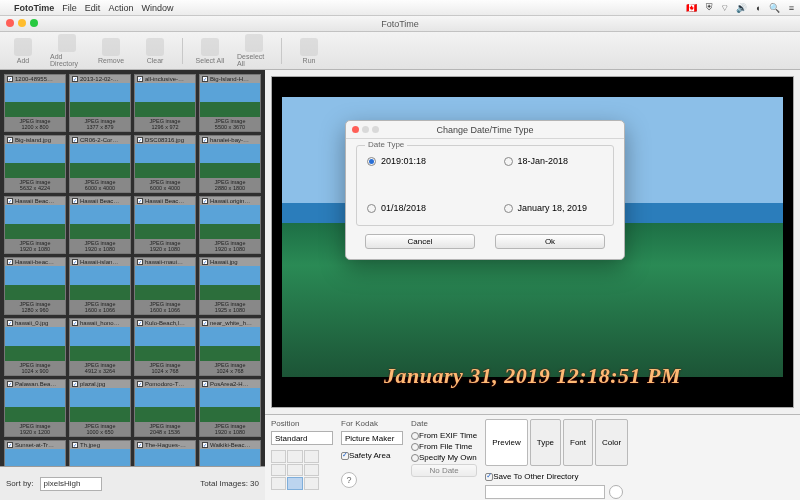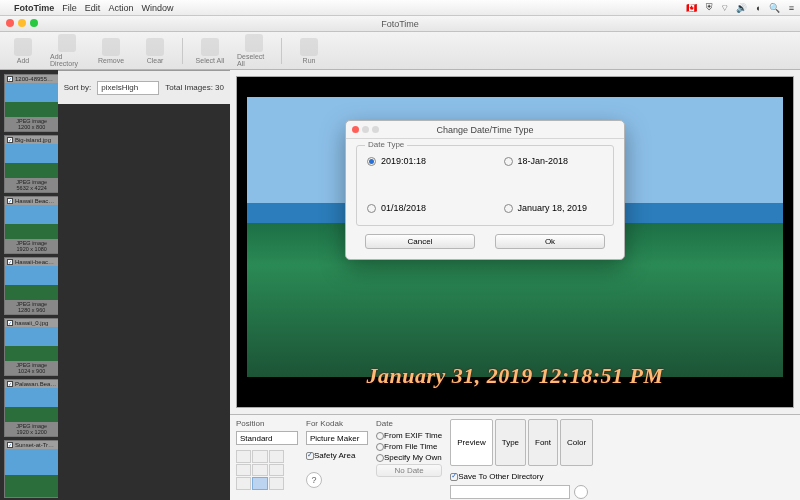--- a/index.html
+++ b/index.html
@@ -27,21 +27,21 @@
   .toolbar {
     height:38px; background:linear-gradient(#f3f3f3,#e3e3e3); border-bottom:1px solid #b5b5b5;
     display:flex; align-items:center; gap:10px; padding:0 6px;
   }
   .tbtn { display:flex; flex-direction:column; align-items:center; font-size:7px; color:#777; width:34px; }
   .tbtn .ico { width:18px; height:18px; background:#c9c9c9; border-radius:3px; margin-bottom:1px; opacity:.5; }
   .tbtn.sep { width:1px; height:26px; background:#c8c8c8; }
 
   
   .main { display:flex; height:calc(500px - 16px - 16px - 38px - 0px); }
-  .leftpane { width:230px; background:#2e2e2e; display:flex; flex-direction:row; }
+  .leftpane { width:265px; background:#2e2e2e; display:flex; flex-direction:column; }
   .thumbs { flex:1; overflow:hidden; padding:4px; display:grid; grid-template-columns:repeat(4,1fr); gap:3px; align-content:start; }
   .thumb { background:#555; border:1px solid #777; display:flex; flex-direction:column; height:58px; }
   .thumb .hdr { background:#9e9e9e; font-size:6px; padding:1px 2px; color:#222; white-space:nowrap; overflow:hidden; text-overflow:ellipsis; display:flex; align-items:center; gap:2px; }
   .thumb .hdr .chk { width:6px; height:6px; border:1px solid #444; background:#fff; font-size:5px; line-height:5px; text-align:center; color:#2063c9; }
   .thumb .pic { flex:1; background:linear-gradient(#5aa3d8 0%,#5aa3d8 55%, #2c6e3b 55%, #2c6e3b 100%); }
   .thumb .ftr { background:#888; font-size:5.5px; color:#222; text-align:center; line-height:1.1; padding:1px 0; }
 
   .sortbar { background:#ececec; border-top:1px solid #9a9a9a; padding:3px 6px; font-size:8px; color:#333; display:flex; align-items:center; gap:6px; flex-wrap:wrap; height:34px; }
   .sortbar .row { display:flex; align-items:center; gap:6px; width:100%; }
 

